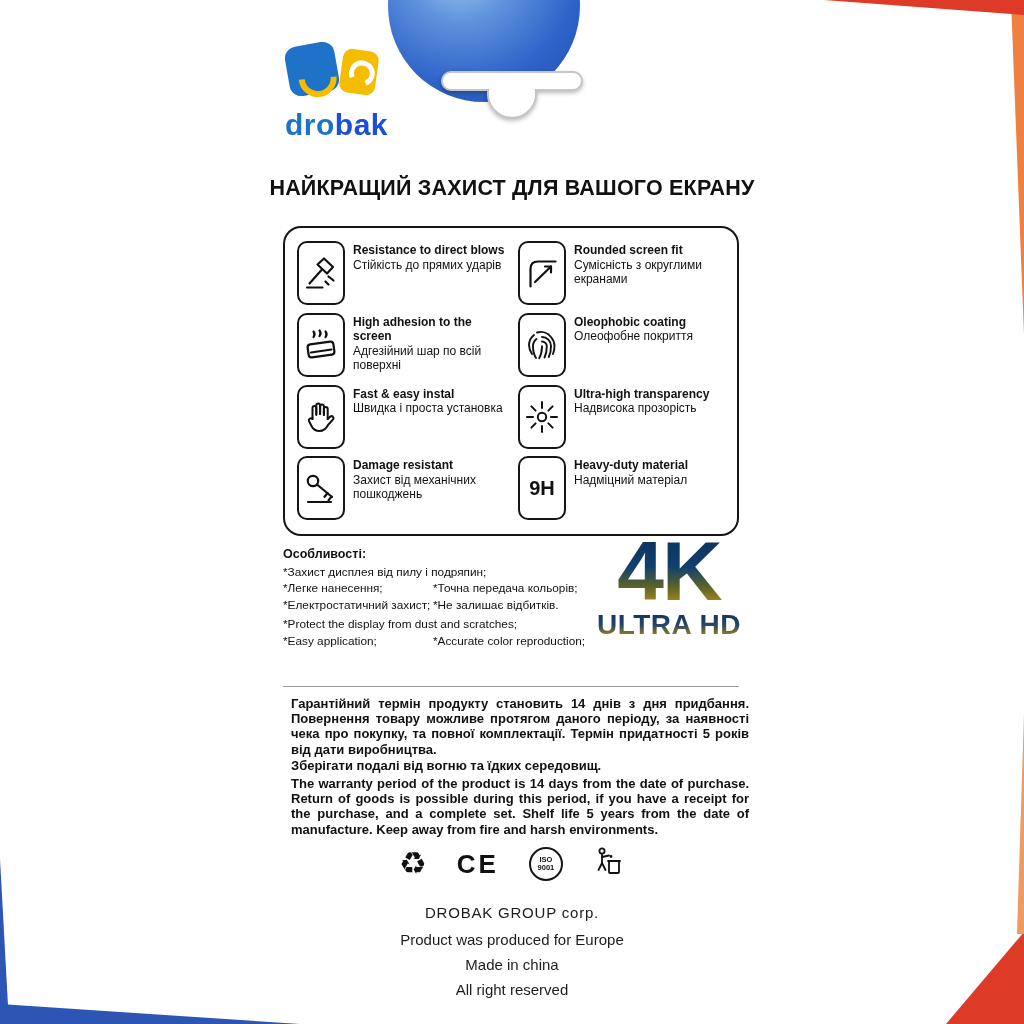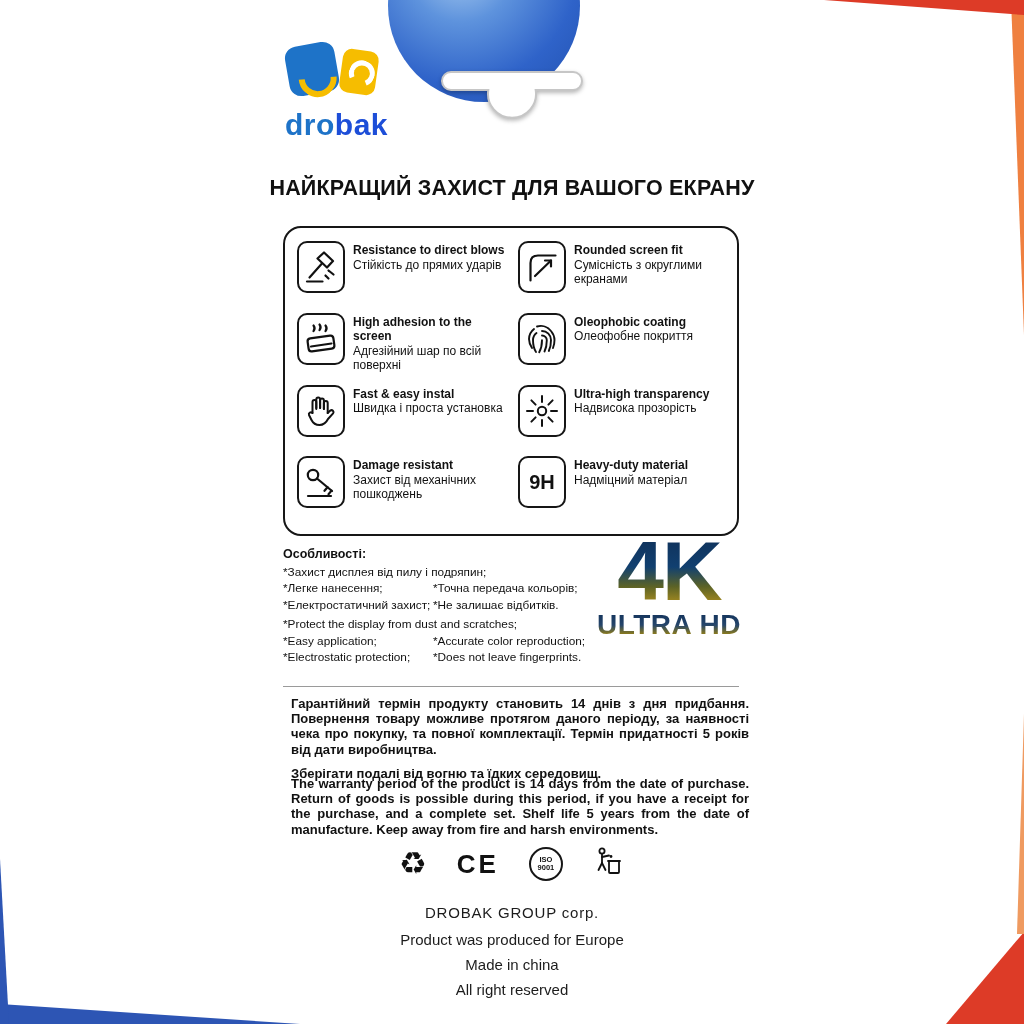--- a/index.html
+++ b/index.html
@@ -54,21 +54,21 @@
 
   .headline{position:absolute; left:0; top:176px; width:1024px; text-align:center;
     font-weight:700; font-size:21.5px; letter-spacing:0.2px; z-index:4;}
 
   
   .features-box{position:absolute; left:283px; top:226px; width:456px; height:310px;
     border:2.5px solid #161616; border-radius:18px; box-sizing:border-box;
     padding:13px 8px 10px 12px; display:grid; grid-template-columns:1fr 1fr;
     grid-template-rows:repeat(4,1fr); grid-auto-flow:column; column-gap:10px; row-gap:4px; z-index:4;}
   .feature{display:flex; align-items:flex-start; gap:8px;}
-  .ficon{flex:none; width:48px; height:52px; border:2.2px solid #161616; border-radius:10px;
+  .ficon{flex:none; width:48px; height:64px; border:2.2px solid #161616; border-radius:10px;
     display:flex; align-items:center; justify-content:center; box-sizing:border-box;}
   .ficon svg{display:block;}
   .ficon .nineh{font-size:20px; font-weight:700;}
   .ftext{font-size:12px; line-height:14.5px; padding-top:2px;}
   .ftitle{font-weight:700;}
   .fsub{font-weight:400;}
 
   
   .feat-list{position:absolute; left:283px; width:345px; z-index:4; font-size:11.8px; line-height:16.5px;}
   .feat-list.uk{top:546px;}
@@ -86,21 +86,21 @@
   .badge4k .small{font-size:28px; line-height:30px; font-weight:700; letter-spacing:0.5px;
     background:linear-gradient(180deg,#0f2f57 0%,#25456b 50%,#8a7a1e 80%,#c29a1d 100%);
     -webkit-background-clip:text; background-clip:text; color:transparent; -webkit-text-fill-color:transparent;}
 
   
   .divider{position:absolute; left:283px; top:686px; width:456px; border-top:1.5px solid #9a9a9a; z-index:4;}
   .warranty{position:absolute; left:291px; width:458px; font-weight:700; font-size:13px;
     line-height:15.2px; text-align:justify; z-index:4;}
   .warranty.uk{top:696px;}
   .warranty.en{top:776px;}
-  .warranty .p2{margin-top:9px;}
+  .warranty .p2{margin-top:1px;}
 
   
   .certs{position:absolute; left:283px; top:846px; width:456px; display:flex; align-items:center;
     justify-content:center; gap:30px; z-index:4;}
   .recycle{font-size:31px; line-height:32px;}
   .ce{font-size:26px; font-weight:700; letter-spacing:3px;}
   .iso{width:34px; height:34px; border:2px solid #161616; border-radius:50%; display:flex;
     flex-direction:column; align-items:center; justify-content:center; font-size:7.5px;
     font-weight:700; line-height:8.5px; box-sizing:border-box;}
 
@@ -290,24 +290,20 @@
   </div>
 
   <div class="feat-list en">
     <div class="feat-row">
         <span class="c1">*Protect the display from dust and scratches;</span>
         <span class="c2"></span>
       </div>
     <div class="feat-row">
         <span class="c1">*Easy application;</span>
         <span class="c2">*Accurate color reproduction;</span>
-      </div>
-    <div class="feat-row">
-        <span class="c1">*Electrostatic protection;</span>
-        <span class="c2">*Does not leave fingerprints.</span>
       </div>
   </div>
 
   <div class="divider"></div>
 
   <div class="warranty uk">
     <div class="p1">Гарантійний термін продукту становить 14 днів з дня придбання. Повернення товару можливе протягом даного періоду, за наявності чека про покупку, та повної комплектації. Термін придатності 5 років від дати виробництва.</div>
     <div class="p2">Зберігати подалі від вогню та їдких середовищ.</div>
   </div>
   <div class="warranty en">The warranty period of the product is 14 days from the date of purchase. Return of goods is possible during this period, if you have a receipt for the purchase, and a complete set. Shelf life 5 years from the date of manufacture. Keep away from fire and harsh environments.</div>

